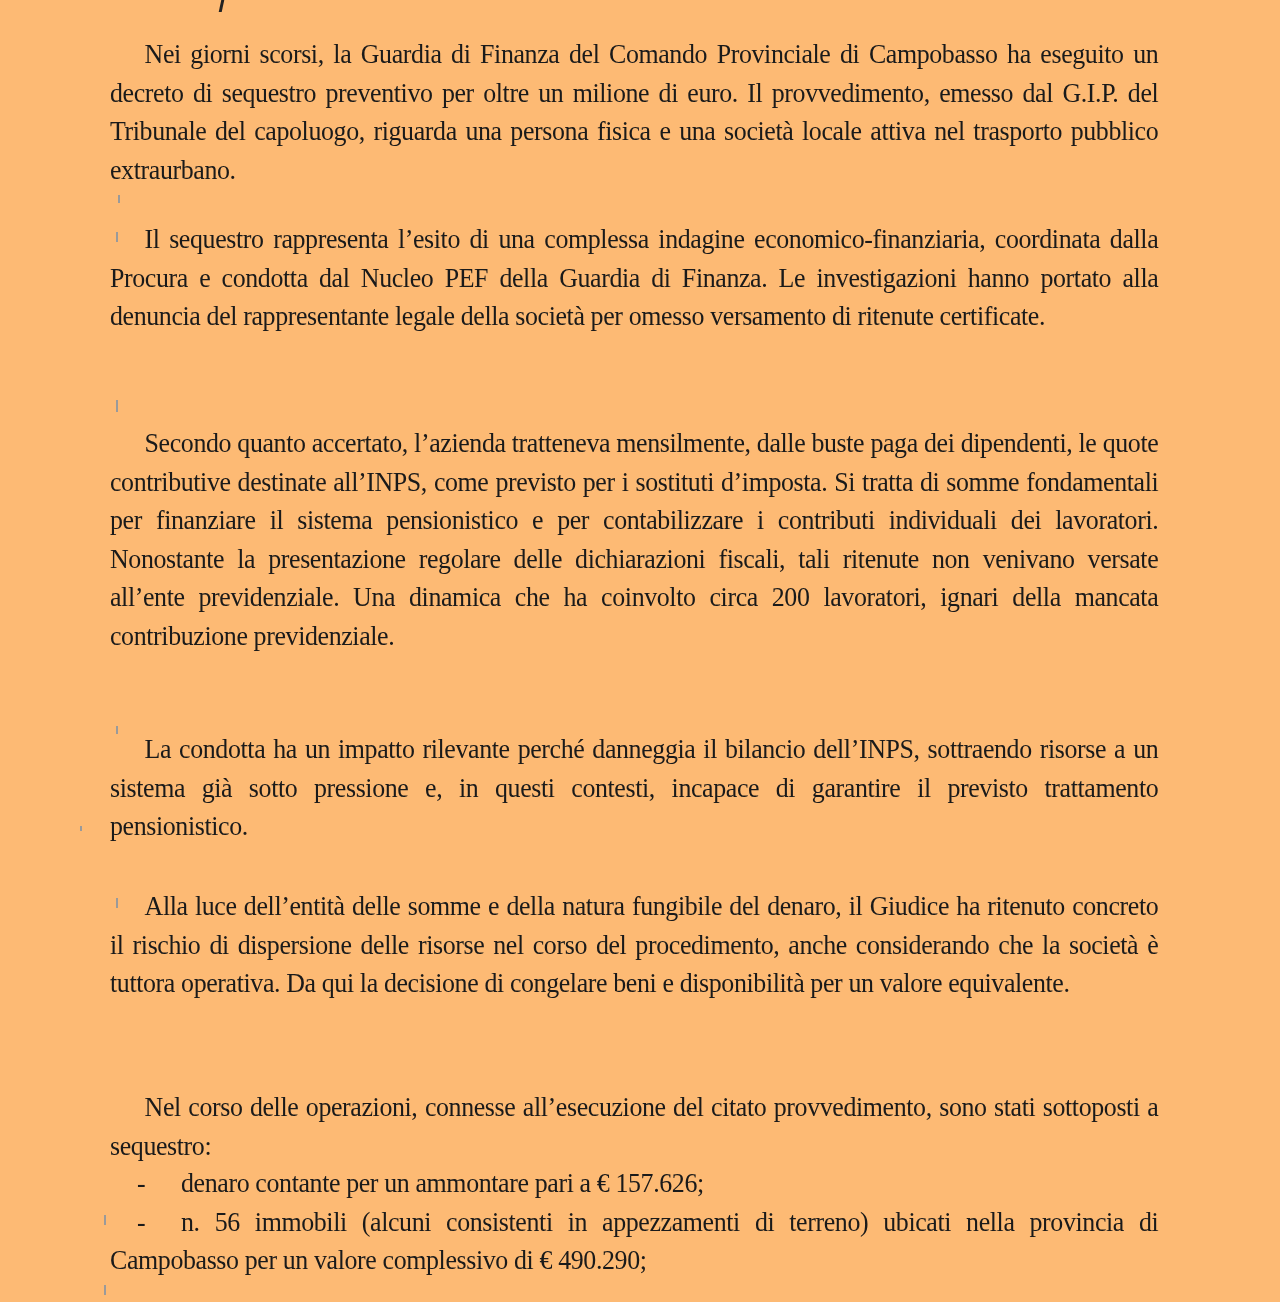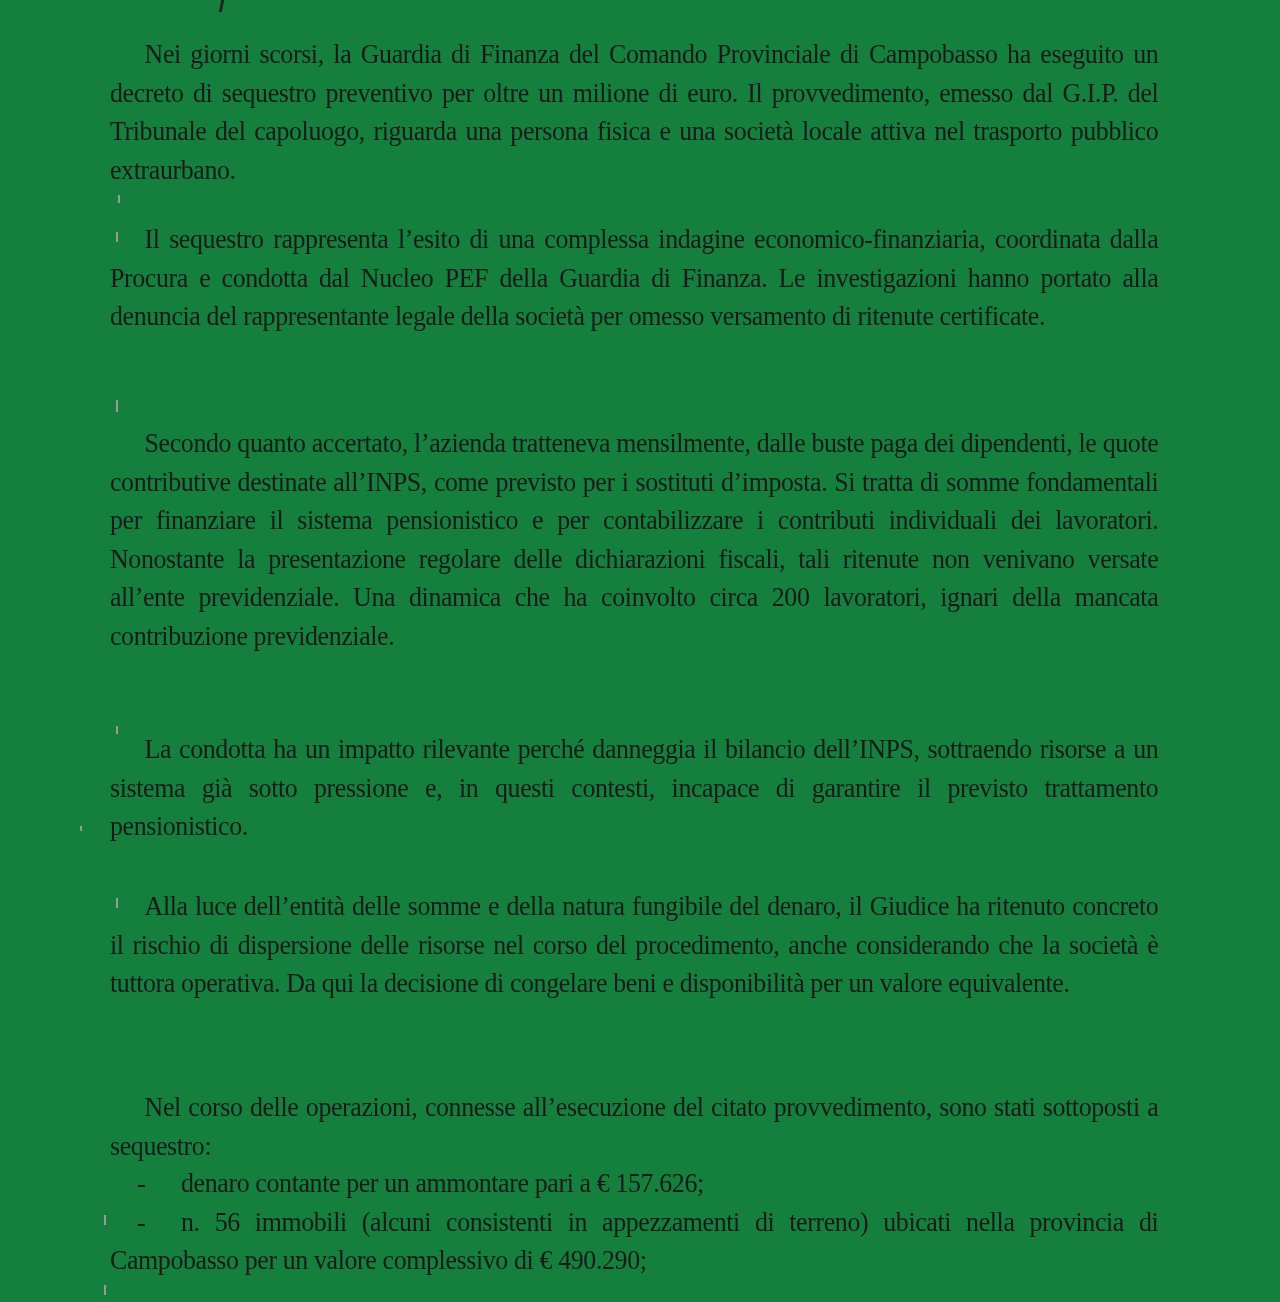--- a/index.html
+++ b/index.html
@@ -12,21 +12,21 @@
       height: 1302px;
       position: relative;
       overflow: hidden;
       font-family: "Liberation Serif", "DejaVu Serif", serif;
       color: #1a1a1a;
     }
     .page {
       position: absolute;
       left: 0; top: 0;
       width: 1280px; height: 1302px;
-      background: #15803d;
+      background: #fdba74;
     }
     .top-mark {
       position: absolute;
       left: 220px;
       top: 0px;
       width: 3px;
       height: 12px;
       background: #222;
       transform: skewX(-12deg);
     }

